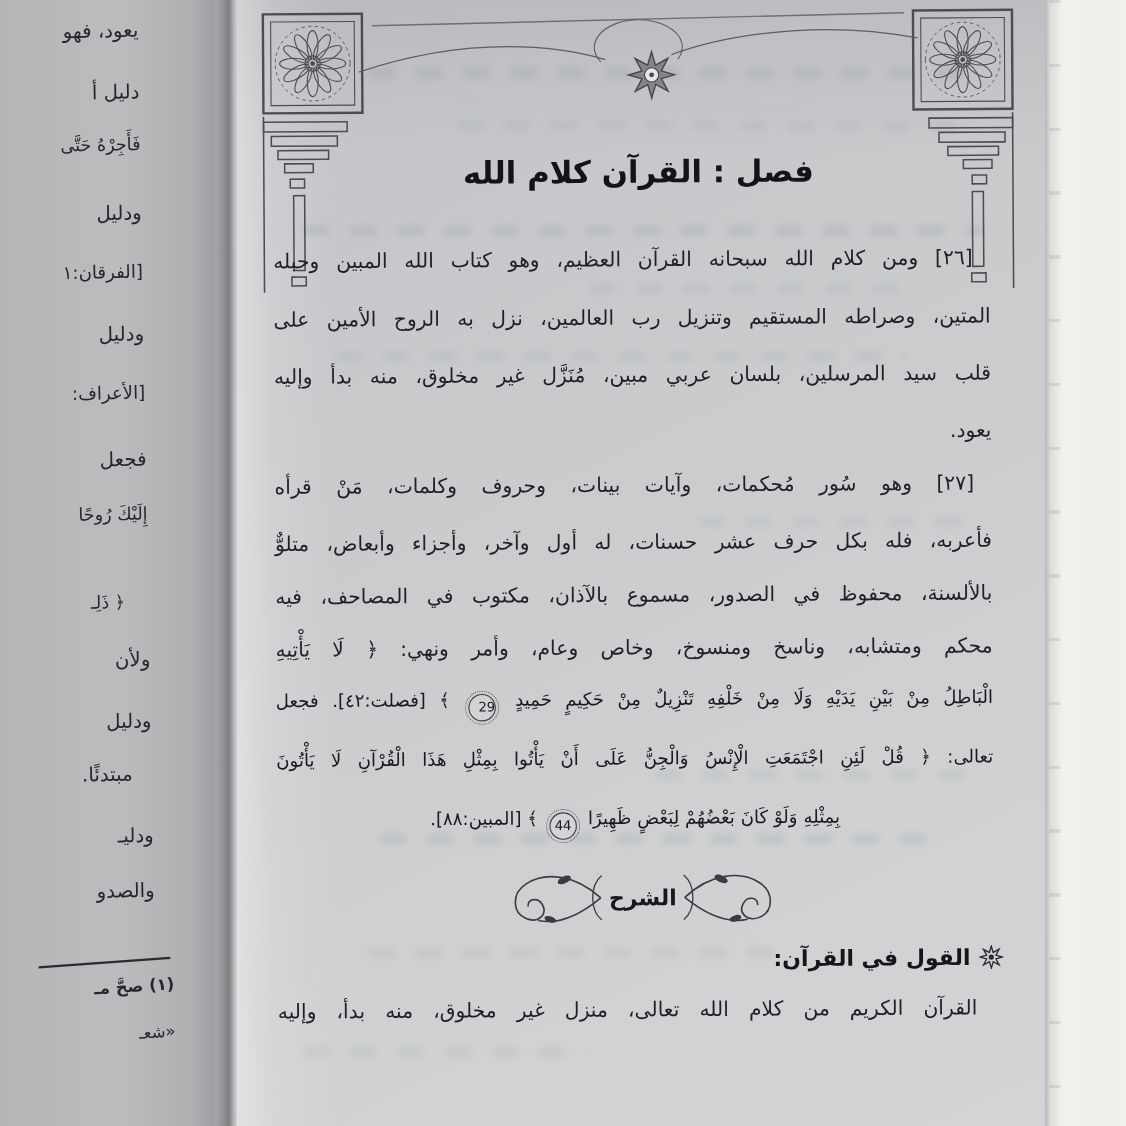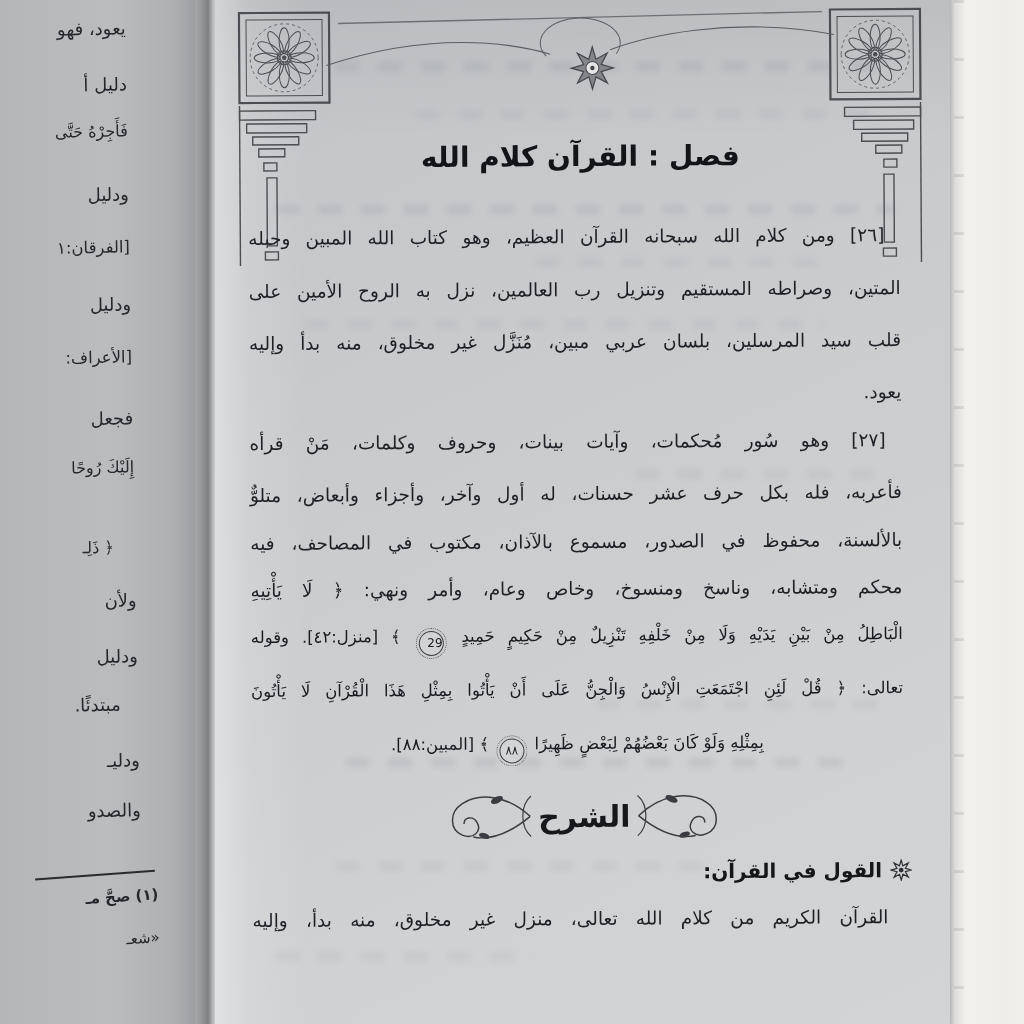--- a/index.html
+++ b/index.html
@@ -72,21 +72,21 @@
 
   .title{
     position:absolute;top:140px;left:0;width:100%;text-align:center;
     font-weight:bold;font-size:28px;color:#131418;letter-spacing:0;
   }
 
   .sharh-row{
     position:absolute;top:786px;left:0;width:100%;height:60px;
     display:flex;align-items:center;justify-content:center;gap:4px;
   }
-  .sharh-text{font-weight:bold;font-size:30px;color:#17181c;direction:rtl;}
+  .sharh-text{font-weight:bold;font-size:20px;color:#17181c;direction:rtl;}
 
   .qawl{
     position:absolute;top:860px;right:40px;direction:rtl;white-space:nowrap;
     font-weight:bold;font-size:20px;color:#15161a;
     display:flex;align-items:center;gap:8px;
   }
 
   
   .ghost{
     position:absolute;height:9px;border-radius:5px;pointer-events:none;
@@ -242,28 +242,28 @@
       <div class="l end" style="top:383px">يعود.</div>
 
       <div class="l indent" style="top:431px">[٢٧] وهو سُور مُحكمات، وآيات بينات، وحروف وكلمات، مَنْ قرأه</div>
       <div class="l" style="top:483px">فأعربه، فله بكل حرف عشر حسنات، له أول وآخر، وأجزاء وأبعاض، متلوٌّ</div>
       <div class="l" style="top:531px">بالألسنة، محفوظ في الصدور، مسموع بالآذان، مكتوب في المصاحف، فيه</div>
       <div class="l" style="top:578px">محكم ومتشابه، وناسخ ومنسوخ، وخاص وعام، وأمر ونهي: ﴿ لَا يَأْتِيهِ</div>
 
       <div class="l verse" style="top:626px">
         <span>الْبَاطِلُ مِنْ بَيْنِ يَدَيْهِ وَلَا مِنْ خَلْفِهِ تَنْزِيلٌ مِنْ حَكِيمٍ حَمِيدٍ</span>
         <span class="vc">29</span>
-        <span>﴾ [منزل:٤٢]. وقوله</span>
+        <span>﴾ [فصلت:٤٢]. فجعل</span>
       </div>
 
       <div class="l verse" style="top:680px">تعالى: ﴿ قُلْ لَئِنِ اجْتَمَعَتِ الْإِنْسُ وَالْجِنُّ عَلَى أَنْ يَأْتُوا بِمِثْلِ هَذَا الْقُرْآنِ لَا يَأْتُونَ</div>
 
       <div class="l verse centerlast" style="top:734px">
         <span>بِمِثْلِهِ وَلَوْ كَانَ بَعْضُهُمْ لِبَعْضٍ ظَهِيرًا</span>
-        <span class="vc">٨٨</span>
+        <span class="vc">44</span>
         <span>﴾ [المبين:٨٨].</span>
       </div>
 
       <div class="sharh-row">
         <span>
           <svg width="92" height="56" viewBox="0 0 100 60" fill="none" stroke="#3b3c41" stroke-width="1.6">
             <path d="M96,30 C70,6 40,4 22,16 C8,25 8,44 22,50 C34,55 44,46 38,36 C34,29 24,30 24,38"></path>
             <path d="M96,30 C74,48 52,56 34,52"></path>
             <path d="M97,8 C85,18 85,42 97,52" stroke-width="1.3"></path>
             <ellipse cx="60" cy="12" rx="7" ry="3.5" transform="rotate(-25 60 12)" fill="#3b3c41" stroke="none"></ellipse>

